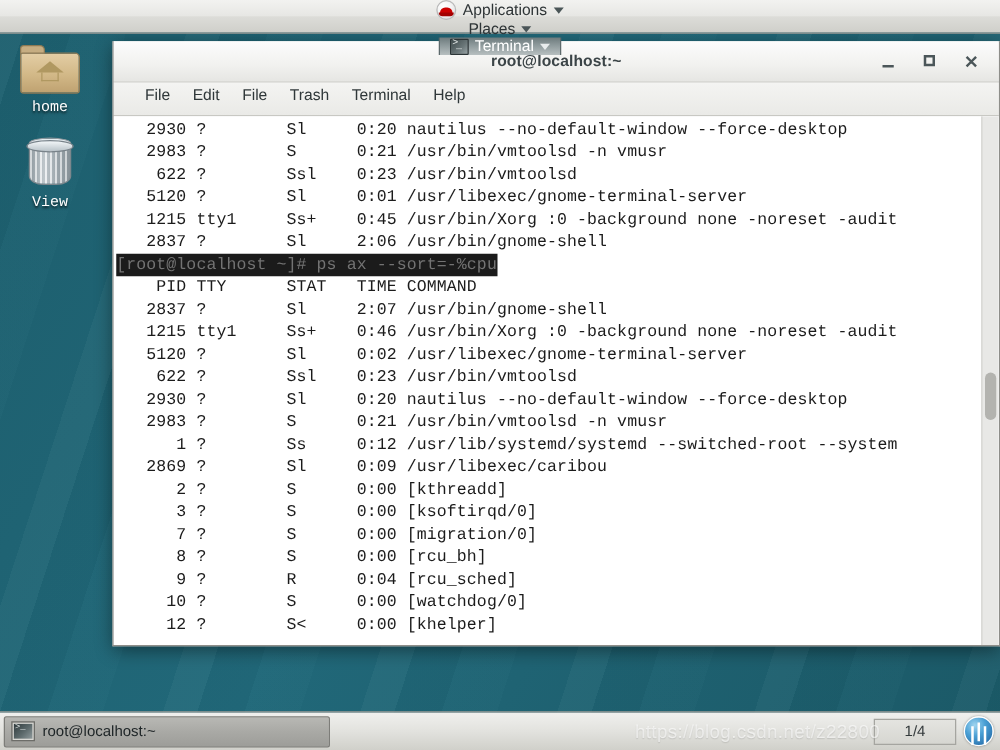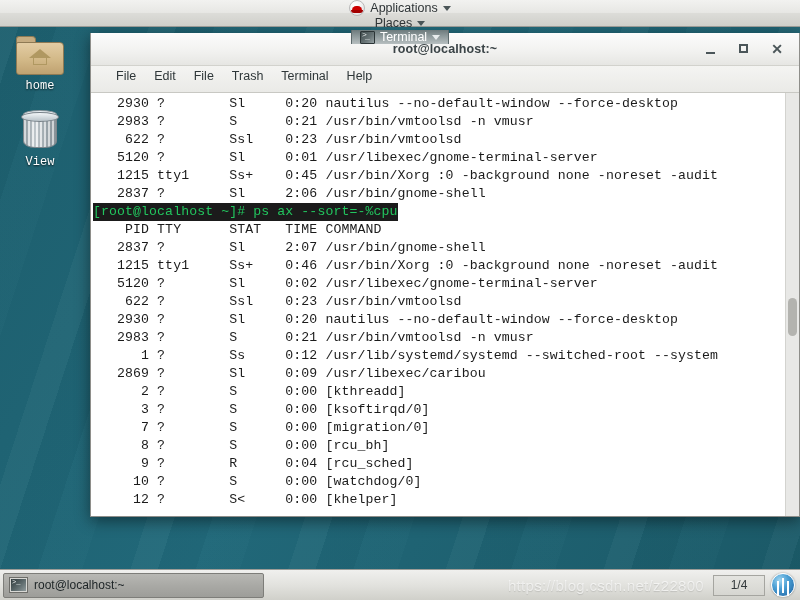--- a/index.html
+++ b/index.html
@@ -375,21 +375,21 @@
     line-height: 18px;
     color: #1b1b1b;
     white-space: pre;
     padding: 2px 0 0 2px;
     overflow: hidden;
     letter-spacing: 0.1px;
   }
   .term-line { height: 18px; }
   .term-line.selected {
     background: #1b1b1b;
-    color: #22c55e;
+    color: #737373;
     display: inline-block;
   }
   #term-scrollbar {
     flex: 0 0 auto;
     width: 13px;
     background: #e8e8e6;
     border-left: 1px solid #d3d3cf;
     position: relative;
   }
   #term-scroll-thumb {
@@ -448,21 +448,21 @@
     color: #eef2f2;
   }
   #panel-bottom-right {
     margin-left: auto;
     display: flex;
     align-items: center;
     gap: 6px;
     padding-right: 5px;
   }
   #workspace-switcher {
-    width: 52px;
+    width: 66px;
     height: 21px;
     background: linear-gradient(to bottom, #e4e4e0 0%, #d6d6d1 100%);
     border: 1px solid #a5a5a0;
     font-size: 12px;
     color: #33393b;
     display: flex;
     align-items: center;
     justify-content: center;
     cursor: default;
     box-sizing: border-box;

